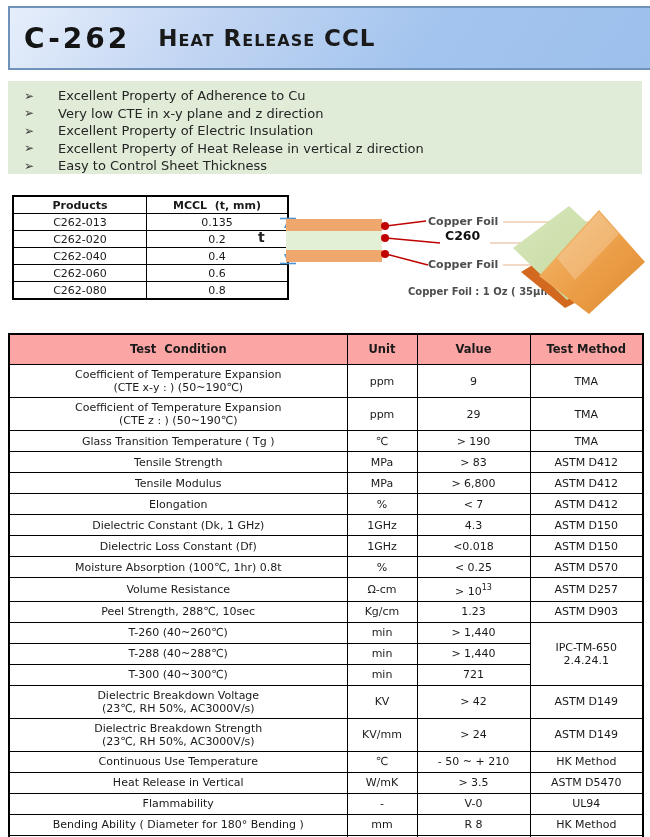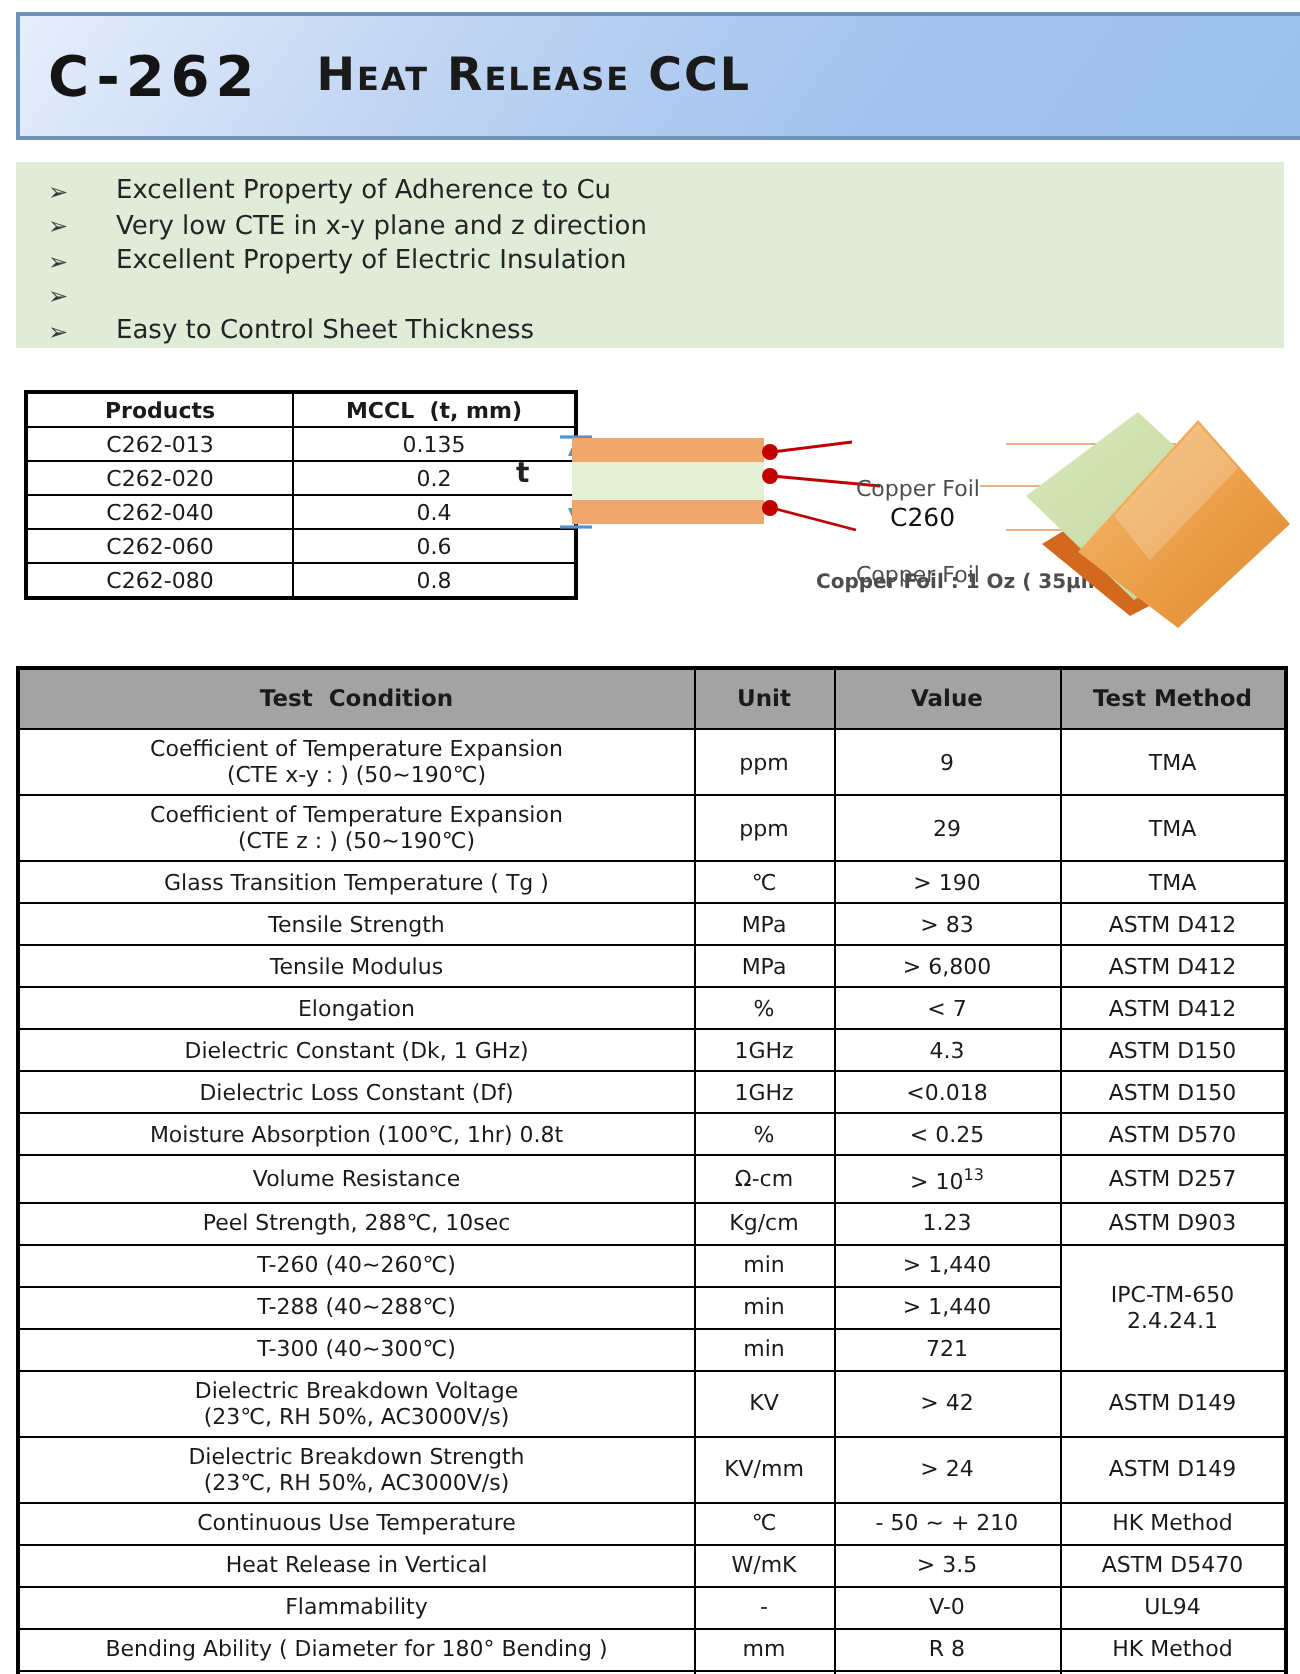--- a/index.html
+++ b/index.html
@@ -37,37 +37,37 @@
   .products-table .c-prod{width:96px;}
   .products-table .c-mccl{width:104px;margin-top:35px;}
   
   .layer-stack{position:absolute;left:286px;top:219px;width:96px;}
   .layer{width:96px;}
   .layer.copper{height:12px;background:#f0a76e;}
   .layer.core{height:19px;background:#e4f0d6;}
   .t-arrow-svg{position:absolute;left:279px;top:217px;}
   .t-label{position:absolute;left:258px;top:229px;font-size:14px;font-weight:700;color:#222;}
   .callout-svg{position:absolute;left:240px;top:185px;}
-  .layer-label{position:absolute;font-size:11px;font-weight:400;color:#4d4d4d;white-space:nowrap;margin-top:23px;}
+  .layer-label{position:absolute;font-size:11px;font-weight:700;color:#4d4d4d;white-space:nowrap;}
   .layer-label.l1{left:428px;top:215px;}
   .layer-label.l2{left:445px;top:228px;font-size:12.5px;color:#111;}
   .layer-label.l3{left:428px;top:258px;}
   .foil-note{position:absolute;left:408px;top:286px;font-size:10px;font-weight:700;color:#4d4d4d;white-space:nowrap;}
   .stack3d-svg{position:absolute;left:505px;top:186px;}
   
   .spec-table{
     position:absolute;left:8px;top:333px;width:634px;border-collapse:collapse;
     font-size:11px;color:#1a1a1a;border:2px solid #000;table-layout:fixed;
   }
   .spec-table th,.spec-table td{
     border:1px solid #000;text-align:center;vertical-align:middle;
     padding:3px 2px;line-height:13px;
   }
   .spec-table th{
-    background:#a3a3a3;font-weight:700;height:23px;white-space:pre;font-size:11.5px;
+    background:#fca5a5;font-weight:700;height:23px;white-space:pre;font-size:11.5px;
   }
   .spec-table td{height:14px;}
   .spec-table sup{font-size:8px;}
 </style>
 </head>
 <body>
 
 <div class="title-box">
   <span class="title-code">C-262</span>
   <span class="title-name">Heat Release CCL</span>
@@ -82,20 +82,21 @@
       <li class="feature-item">
         <span class="arrow-bullet">➢</span>
         <span>Very low CTE in x-y plane and z direction</span>
       </li>
       <li class="feature-item">
         <span class="arrow-bullet">➢</span>
         <span>Excellent Property of Electric Insulation</span>
       </li>
       <li class="feature-item">
         <span class="arrow-bullet">➢</span>
+        <span>Excellent Property of Heat Release in vertical z direction</span>
       </li>
       <li class="feature-item">
         <span class="arrow-bullet">➢</span>
         <span>Easy to Control Sheet Thickness</span>
       </li>
     </ul>
 </div>
 
 <table class="products-table">
   <thead>

